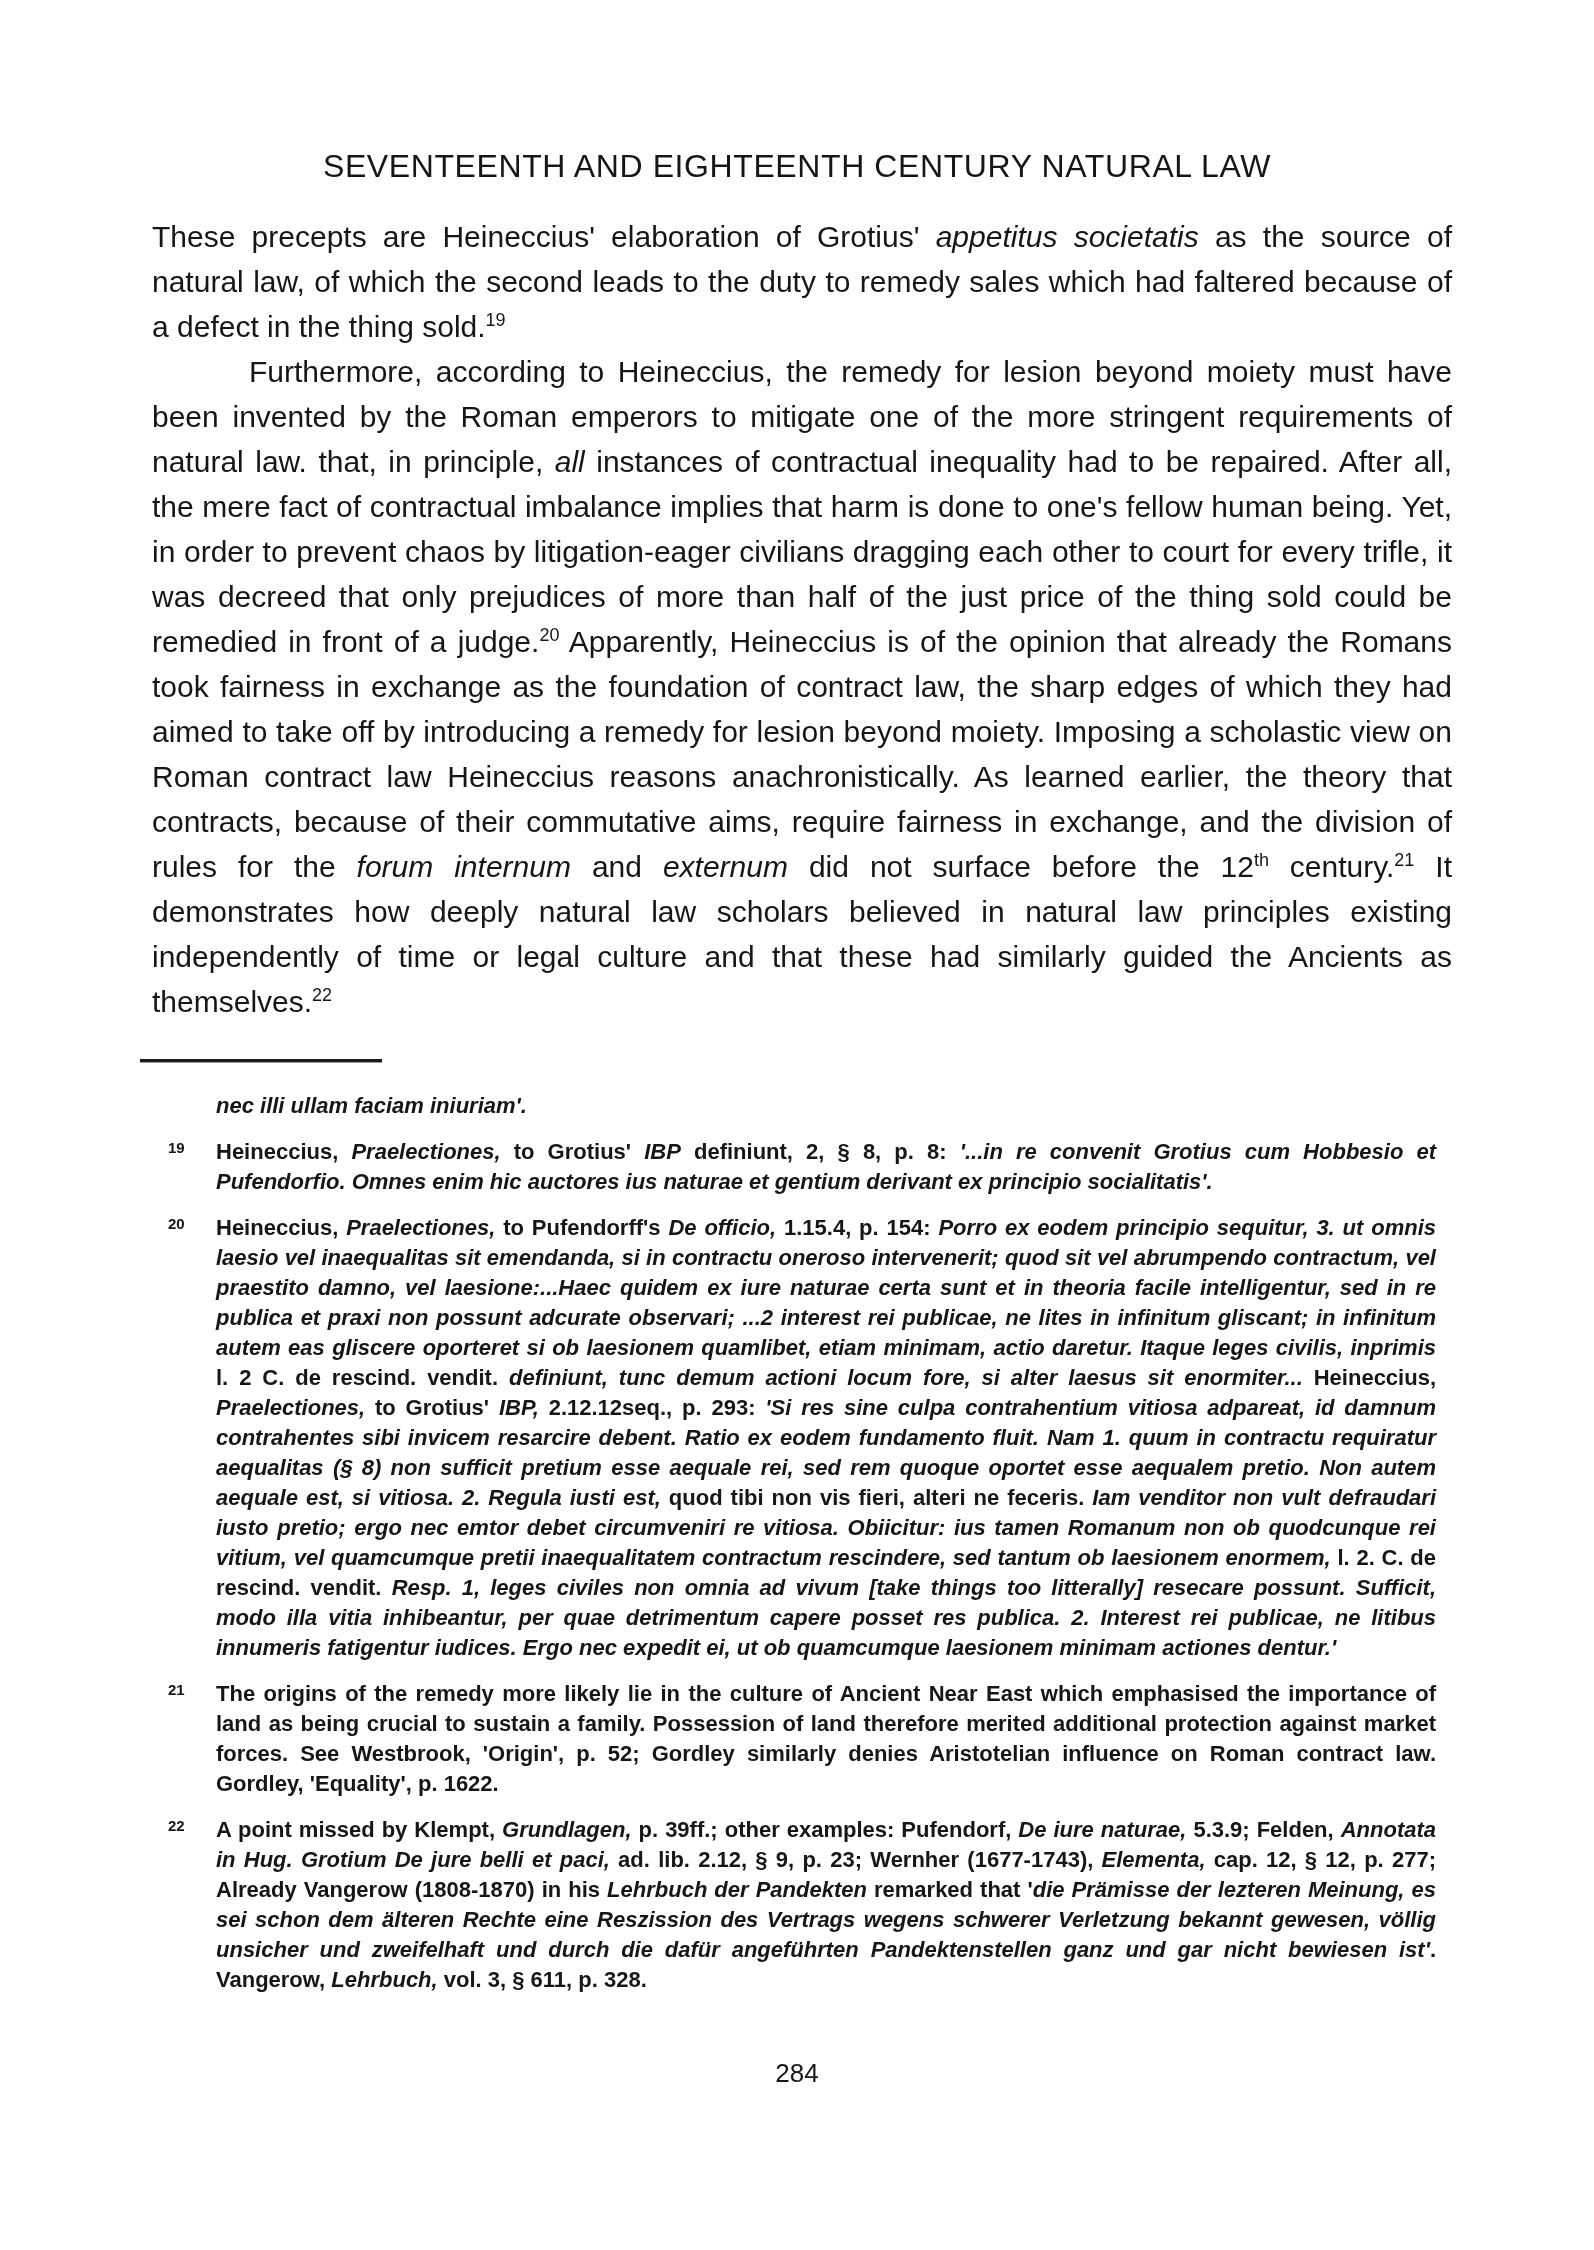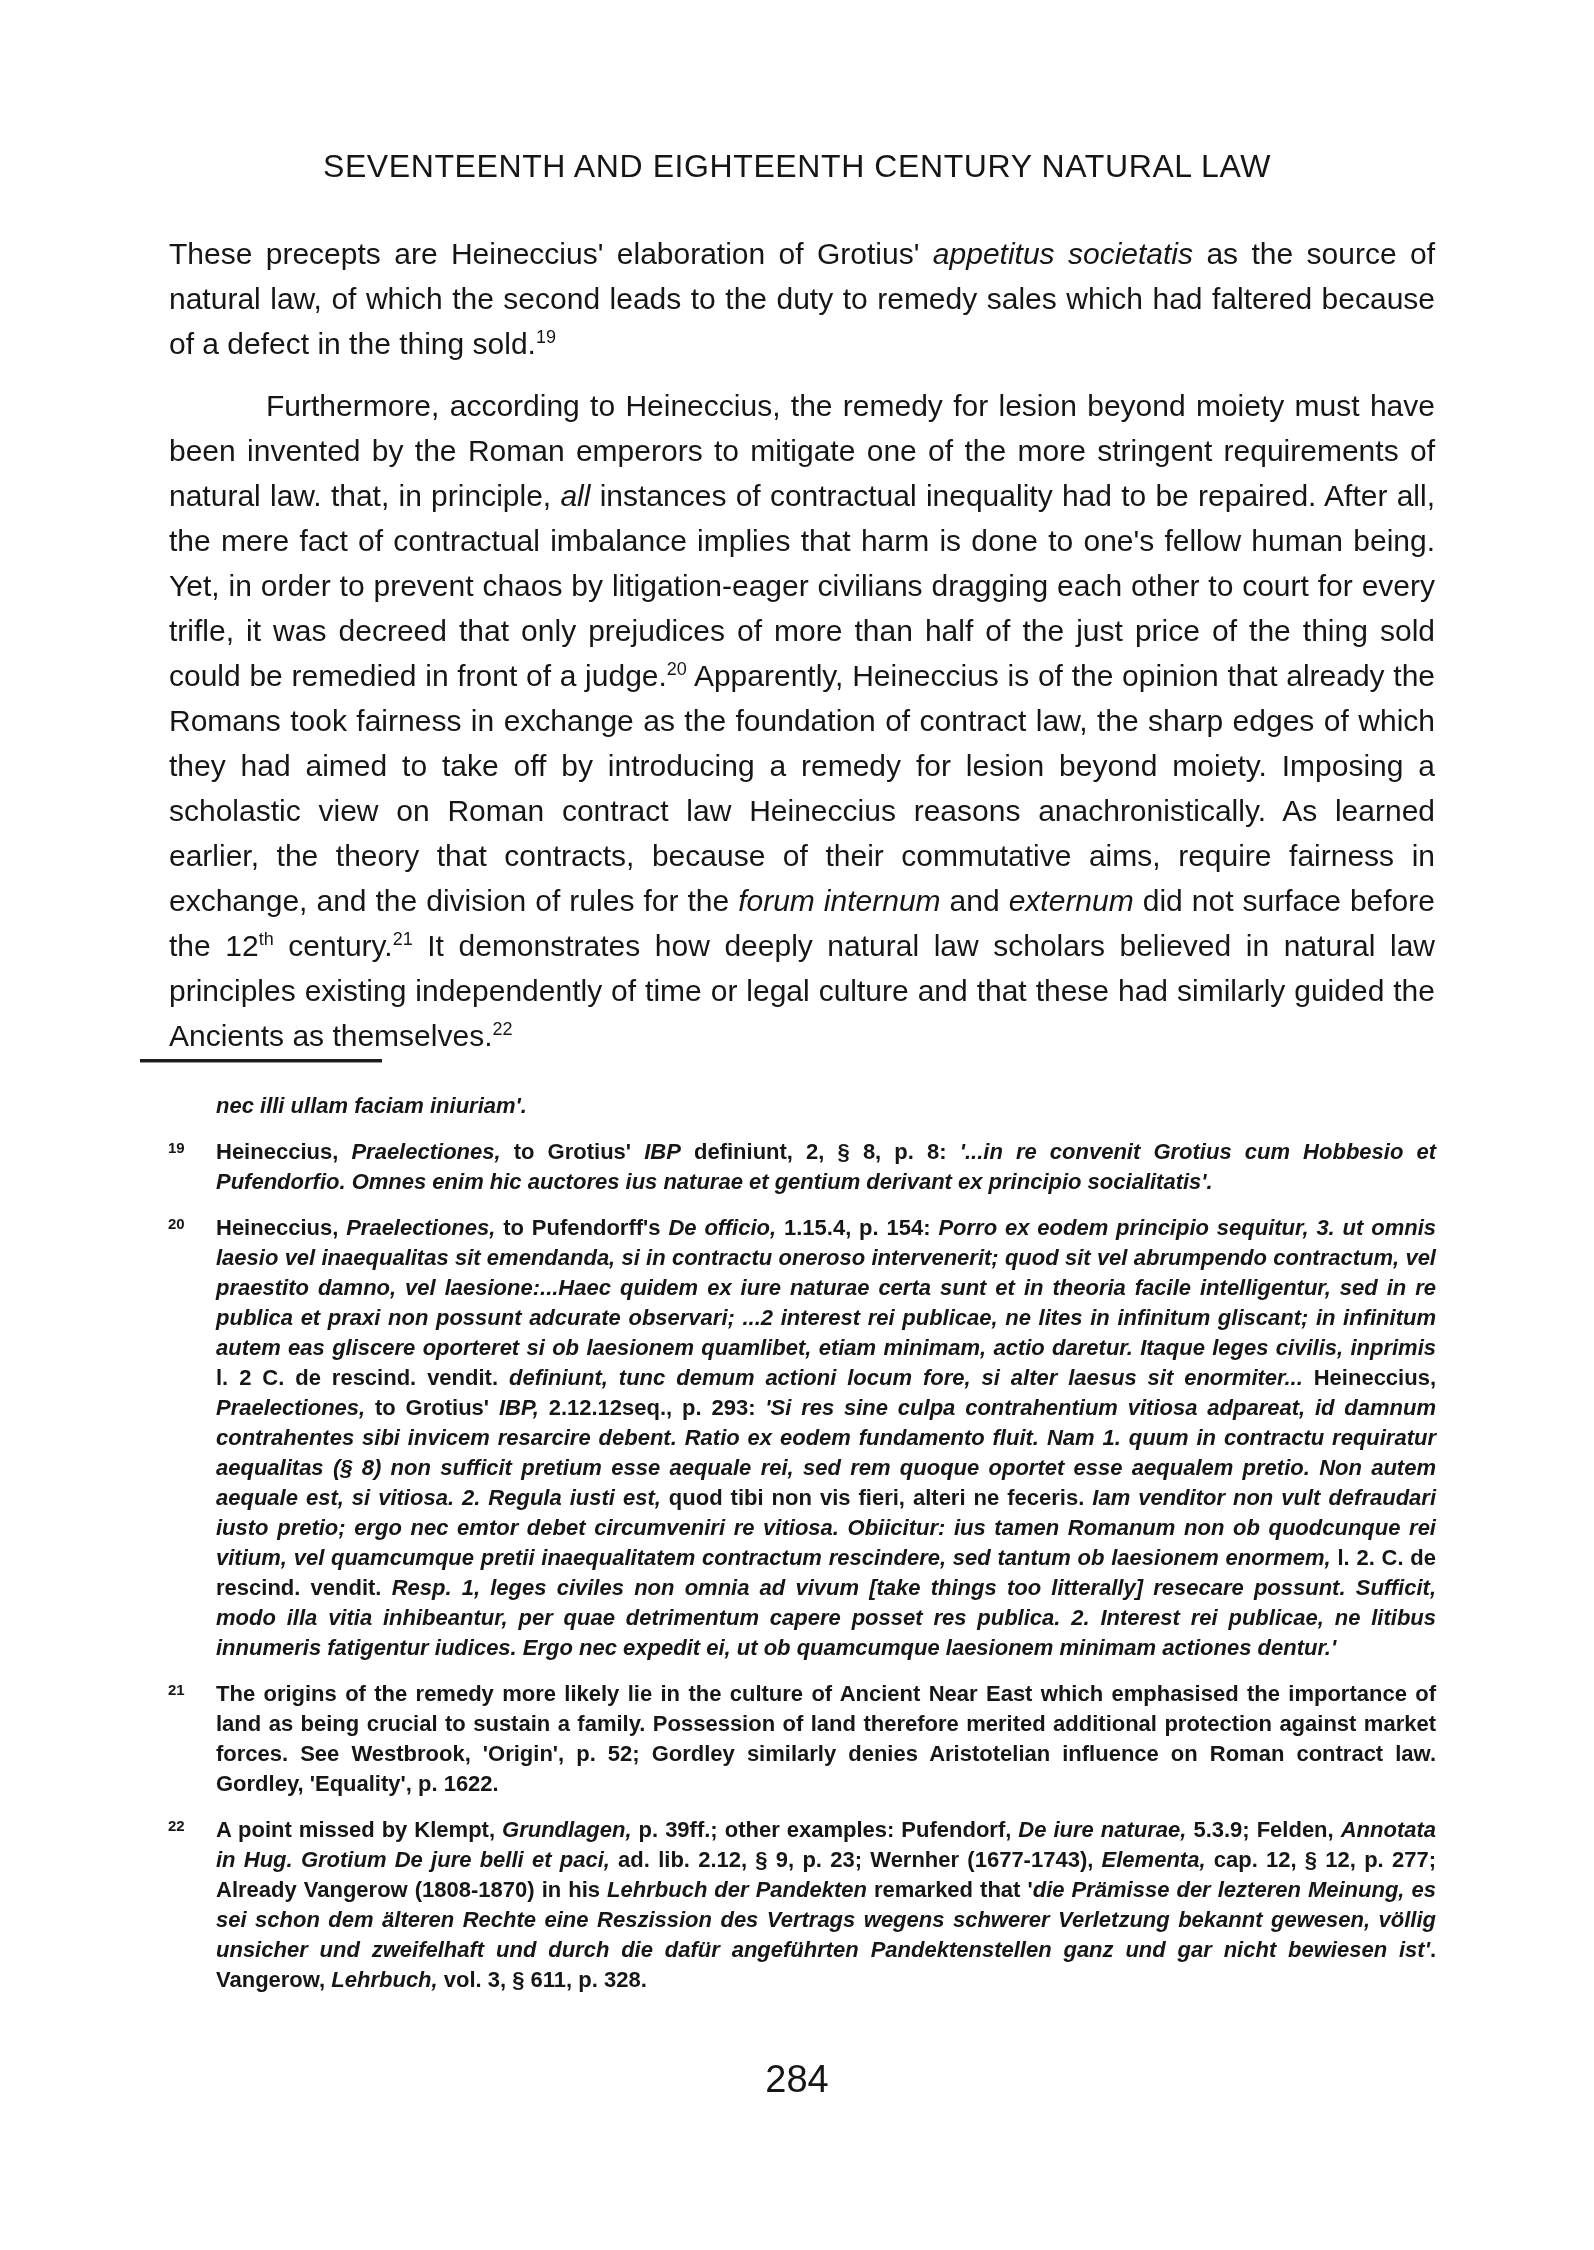--- a/index.html
+++ b/index.html
@@ -19,21 +19,21 @@
     letter-spacing: 0.6px;
     white-space: nowrap;
   }
   .main-text {
     position: absolute;
     top: 214px; left: 152px; width: 1300px;
     font-size: 30px;
     line-height: 45px;
     text-align: justify;
   }
-  .main-text p { margin: 17px; }
+  .main-text p { margin: 0; }
   .main-text p.indent { text-indent: 97px; }
   .main-text sup {
     font-size: 0.6em;
     line-height: 0;
     vertical-align: super;
   }
   i { font-style: italic; }
   .fn-separator {
     position: absolute;
     top: 1059px; left: 140px;
@@ -56,21 +56,21 @@
   }
   .fn-num {
     position: absolute;
     left: 2px; top: -4px;
     font-size: 15px;
   }
   .page-number {
     position: absolute;
     top: 2058px; left: 0; width: 100%;
     text-align: center;
-    font-size: 38px;
+    font-size: 26px;
   }
 </style>
 </head>
 <body>
 
 <div class="running-head">SEVENTEENTH AND EIGHTEENTH CENTURY NATURAL LAW</div>
 
 <div class="main-text">
   <p class="para"><span>These precepts are Heineccius' elaboration of Grotius' </span><i>appetitus societatis</i><span> as the source of natural law, of which the second leads to the duty to remedy sales which had faltered because of a defect in the thing sold.</span><sup>19</sup></p>
   <p class="para indent"><span>Furthermore, according to Heineccius, the remedy for lesion beyond moiety must have been invented by the Roman emperors to mitigate one of the more stringent requirements of natural law. that, in principle, </span><i>all</i><span> instances of contractual inequality had to be repaired. After all, the mere fact of contractual imbalance implies that harm is done to one's fellow human being. Yet, in order to prevent chaos by litigation-eager civilians dragging each other to court for every trifle, it was decreed that only prejudices of more than half of the just price of the thing sold could be remedied in front of a judge.</span><sup>20</sup><span> Apparently, Heineccius is of the opinion that already the Romans took fairness in exchange as the foundation of contract law, the sharp edges of which they had aimed to take off by introducing a remedy for lesion beyond moiety. Imposing a scholastic view on Roman contract law Heineccius reasons anachronistically. As learned earlier, the theory that contracts, because of their commutative aims, require fairness in exchange, and the division of rules for the </span><i>forum internum</i><span> and </span><i>externum</i><span> did not surface before the 12</span><sup>th</sup><span> century.</span><sup>21</sup><span> It demonstrates how deeply natural law scholars believed in natural law principles existing independently of time or legal culture and that these had similarly guided the Ancients as themselves.</span><sup>22</sup></p>

